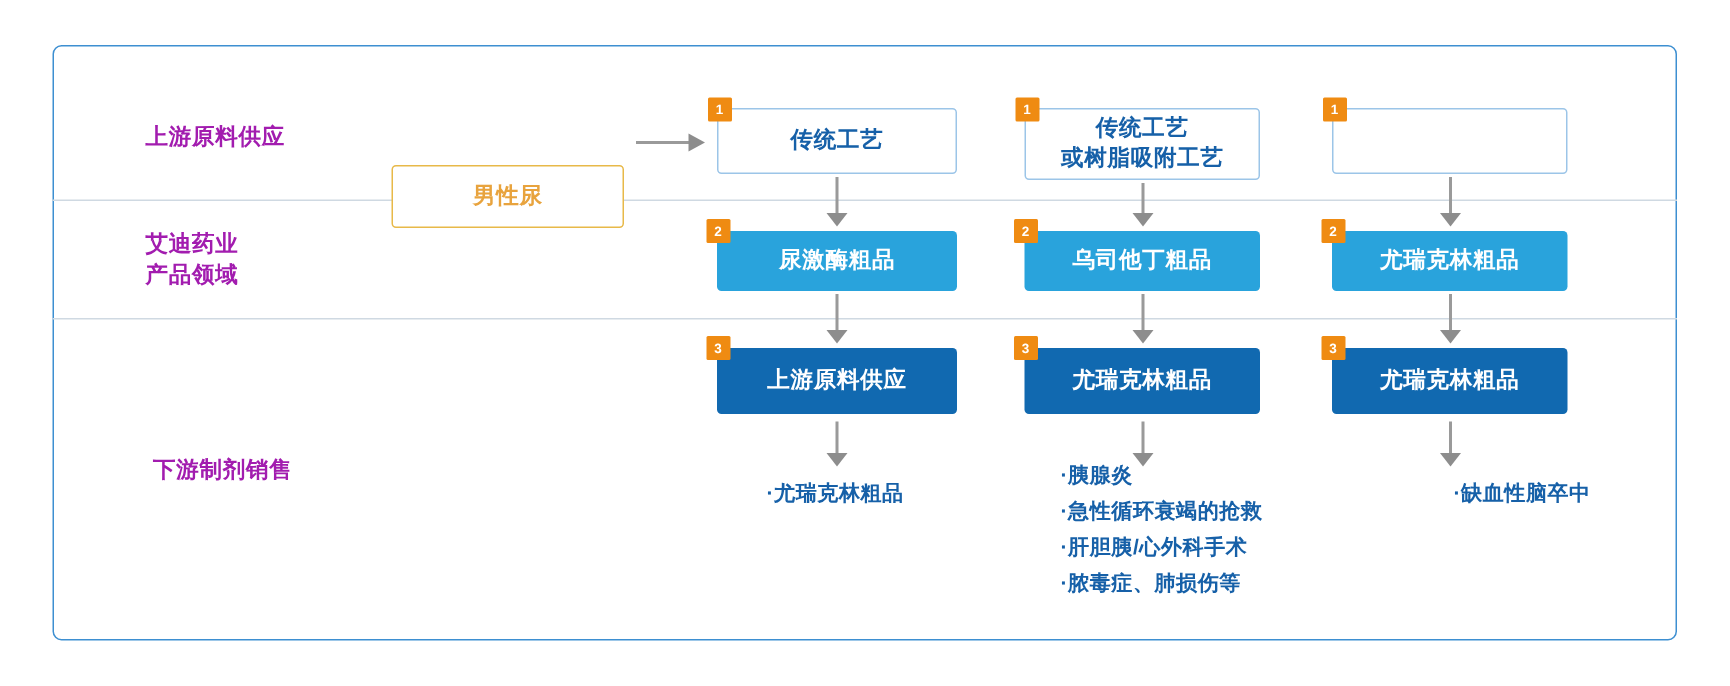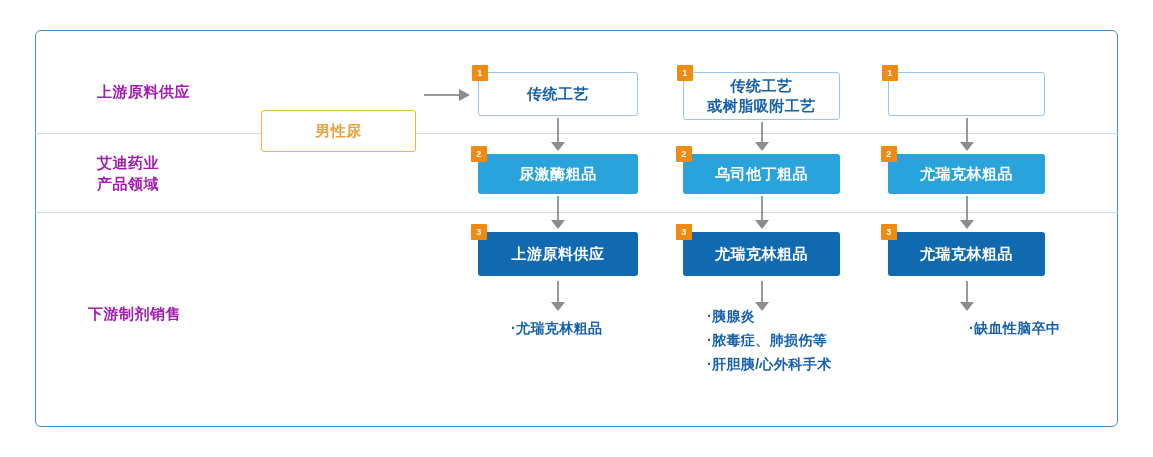--- a/index.html
+++ b/index.html
@@ -44,21 +44,21 @@
     position: absolute;
     color: #a21caf;
     font-size: 15px;
     font-weight: bold;
     line-height: 21px;
     letter-spacing: 0.5px;
     white-space: pre-line;
   }
   #band-label-0 { left: 97px; top: 81px; }
   #band-label-1 { left: 97px; top: 152px; }
-  #band-label-2 { left: 88px; top: 303px; }
+  #band-label-2 { left: 102px; top: 303px; }
 
   
   .node {
     position: absolute;
     box-sizing: border-box;
     border-radius: 3px;
     display: flex;
     align-items: center;
     justify-content: center;
     text-align: center;
@@ -243,22 +243,23 @@
   <span>尤瑞克林粗品</span>
 </div>
 
 <div class="arrow-v" style="left:755px; top:281px; height:30px;">
   <div class="shaft" style="height:21px;"></div>
   <div class="head"></div>
 </div>
 
 <div class="indications" style="left:707px; top:304px;">
   <div class="item">·胰腺炎</div>
+  <div class="item">·急性循环衰竭的抢救</div>
+  <div class="item">·肝胆胰/心外科手术</div>
   <div class="item">·脓毒症、肺损伤等</div>
-  <div class="item">·肝胆胰/心外科手术</div>
 </div>
 
 <div class="node process" style="left:888px; top:72px; width:157px; height:44px;">
   <span class="badge">1</span>
 </div>
 
 <div class="arrow-v" style="left:960px; top:118px; height:33px;">
   <div class="shaft" style="height:24px;"></div>
   <div class="head"></div>
 </div>

